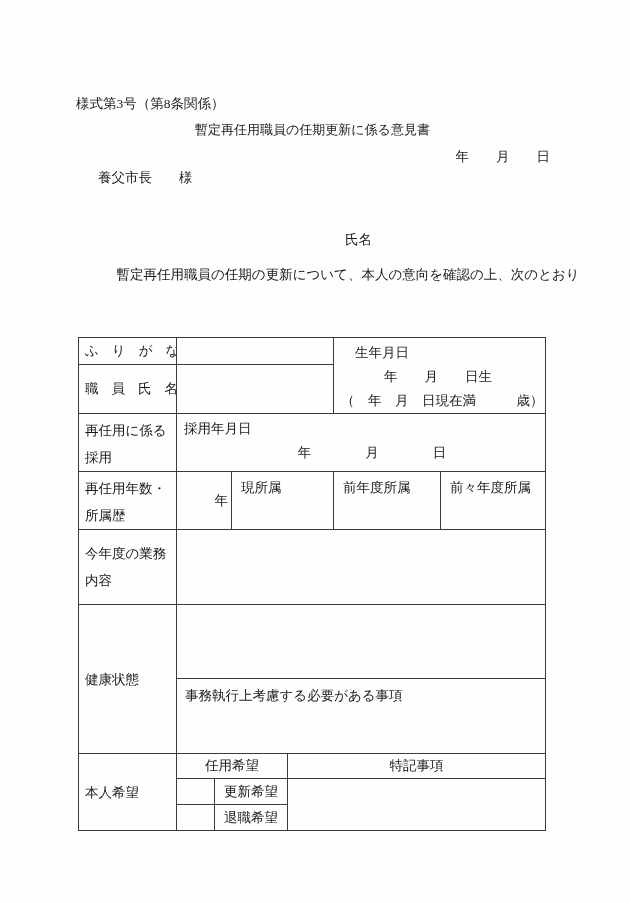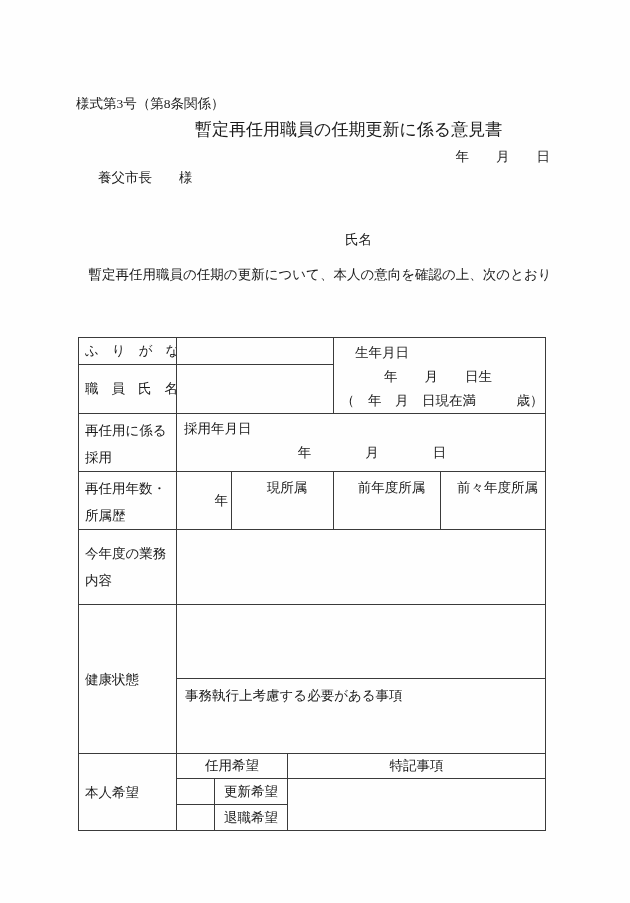--- a/index.html
+++ b/index.html
@@ -7,26 +7,26 @@
     position:relative;
     width:630px;height:903px;
     background:#fefefe;
     font-family:"Liberation Serif","DejaVu Serif",serif;
     color:#1a1a1a;
     font-size:13.5px;
     overflow:hidden;
   }
   .abs{position:absolute;white-space:nowrap;line-height:16px;}
   .form-number{left:76px;top:96px;}
-  .doc-title{left:195px;top:122px;font-size:17px;}
+  .doc-title{left:195px;top:122px;font-size:13px;}
   .date-line{left:0;top:149px;width:630px;text-align:right;padding-right:80px;box-sizing:border-box;}
   .addressee{left:98px;top:170px;}
   .name-line{left:345px;top:219px;margin-top:13px;}
   .intro{left:75px;top:261px;line-height:28px;}
-  .intro div{white-space:nowrap;}
+  .intro div{white-space:nowrap;margin-left:28px;}
 
   table.form{
     position:absolute;left:78px;top:337px;
     width:467px;border-collapse:collapse;table-layout:fixed;
   }
   td{
     border:1px solid #3a3a3a;
     padding:0;vertical-align:top;
     font-size:13.5px;line-height:24px;
     overflow:hidden;
@@ -35,21 +35,21 @@
   td.lbl-mid{vertical-align:middle;padding:0 4px 0 6px;line-height:27px;}
   td.spread{vertical-align:middle;letter-spacing:13px;padding-left:6px;white-space:nowrap;}
   td.center{text-align:center;vertical-align:middle;}
   .birth-cell div{line-height:24px;}
   .birth-l1{padding-left:21px;padding-top:3px;}
   .birth-l2{text-align:center;padding-right:3px;}
   .birth-l3{padding-left:7px;white-space:nowrap;}
   .adopt-l1{padding-left:7px;padding-top:3px;}
   .adopt-l2{text-align:center;padding-left:22px;white-space:nowrap;}
   td.year-cell{vertical-align:middle;text-align:right;padding-right:3px;}
-  td.head-small{padding:4px 0 2px 9px;text-align:center;}
+  td.head-small{padding:4px 0 2px 9px;}
   td.note-cell{padding:5px 0 0 8px;}
 </style>
 </head>
 <body>
 
 <div class="page">
 
   <div class="abs form-number">様式第3号（第8条関係）</div>
   <div class="abs doc-title">暫定再任用職員の任期更新に係る意見書</div>
   <div class="abs date-line">年　　月　　日</div>

